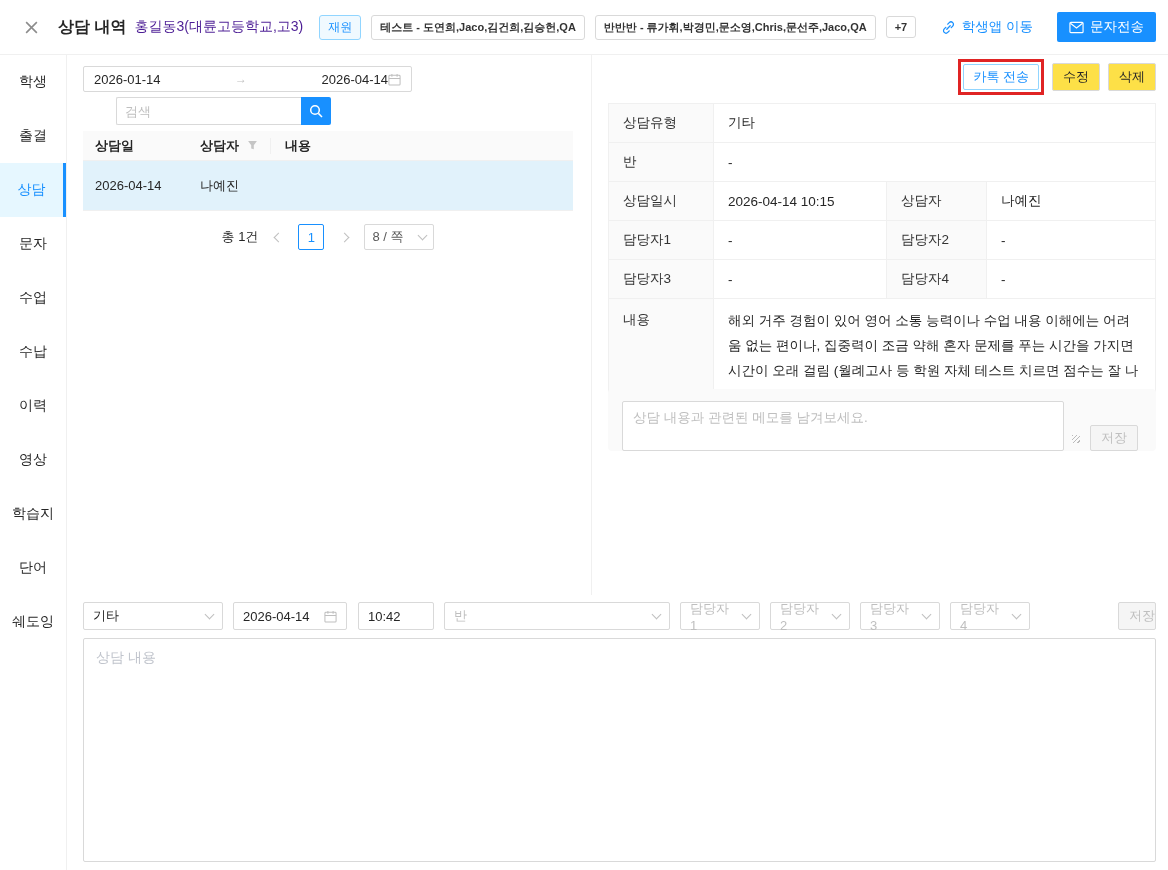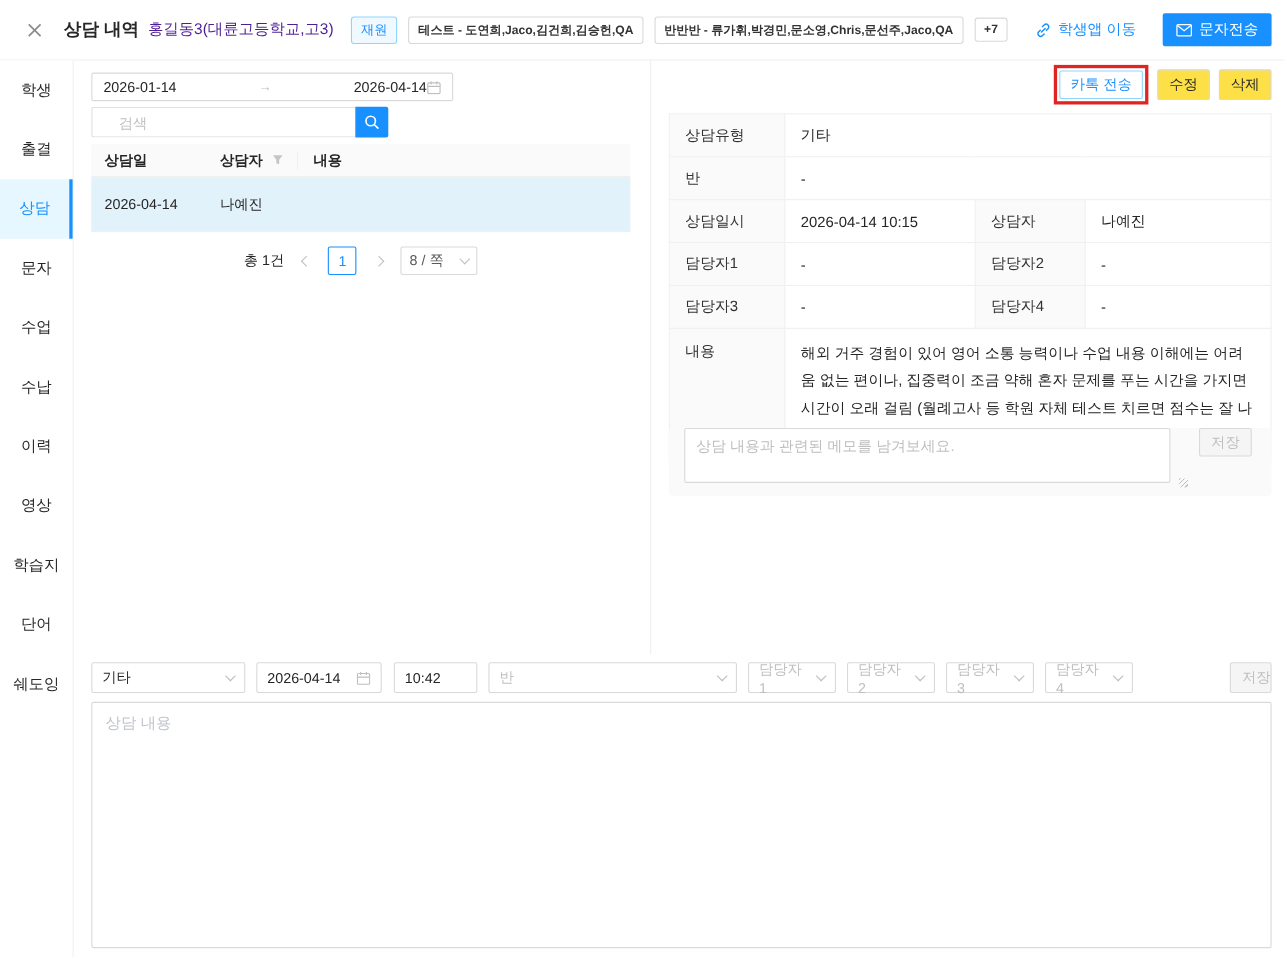--- a/index.html
+++ b/index.html
@@ -31,22 +31,22 @@
                font-size:14px; color:#262626; cursor:pointer; }
   .side-item.active { background:#e6f7ff; color:#1890ff; border-right:3px solid #1890ff; }
 
   
   .daterange { position:absolute; left:83px; top:66px; width:329px; height:26px;
                border:1px solid #d9d9d9; border-radius:2px; display:flex; align-items:center;
                padding:0 10px; font-size:13px; cursor:pointer; background:#fff; }
   .daterange .dt { color:#262626; }
   .daterange .arrow { color:#bfbfbf; flex:1; text-align:center; font-size:12px; }
   .search-row { position:absolute; left:83px; top:97px; display:flex; }
-  .search-input { width:240px; height:28px; border:1px solid #d9d9d9; border-right:none;
-                  border-radius:2px 0 0 2px; padding:0 24px; font-size:13px; font-family:inherit; color:#262626; outline:none; }
+  .search-input { width:185px; height:28px; border:1px solid #d9d9d9; border-right:none;
+                  border-radius:2px 0 0 2px; padding:0 8px; font-size:13px; font-family:inherit; color:#262626; outline:none;margin-left:33px; }
   .search-input::placeholder { color:#bfbfbf; }
   .search-btn { width:30px; height:28px; background:#1890ff; border:none; border-radius:0 2px 2px 0;
                 display:flex; align-items:center; justify-content:center; cursor:pointer; }
 
   .list-table { position:absolute; left:83px; top:131px; width:490px; font-size:13px; }
   .lt-head { display:flex; height:30px; background:#fafafa; align-items:center; font-weight:bold; color:#262626;
              border-bottom:1px solid #f0f0f0; }
   .lt-row { display:flex; height:50px; align-items:center; background:#e1f2fb; cursor:pointer;
             border-bottom:1px solid #f0f0f0; font-size:13px; }
   .c1 { width:105px; padding-left:12px; }
@@ -76,21 +76,21 @@
   table.detail { position:absolute; left:608px; top:103px; width:548px; border-collapse:collapse; font-size:13.5px; }
   table.detail th, table.detail td { border:1px solid #f0f0f0; padding:9px 14px; text-align:left; font-weight:normal; }
   table.detail th { background:#fafafa; color:#333; width:105px; }
   table.detail th.lbl2 { width:100px; }
   table.detail td.v1 { width:173px; }
   table.detail tr { height:39px; }
   table.detail tr.content-row th { vertical-align:top; padding-top:12px; }
   table.detail tr.content-row td { line-height:25px; padding-top:9px; padding-bottom:11px; }
 
   .memo-wrap { position:absolute; left:608px; top:389px; width:548px; height:62px; background:#fafafa;
-               border-radius:4px; display:flex; align-items:flex-start; padding:0 18px 0 14px; gap:26px; }
+               border-radius:4px; display:flex; align-items:flex-end; padding:0 18px 0 14px; gap:26px; }
   .memo-ta { flex:1; height:50px; border:1px solid #d9d9d9; border-radius:2px; resize:none;
              font-family:inherit; font-size:13.5px; padding:7px 10px; color:#262626; outline:none; background:#fff; }
   .memo-ta::placeholder { color:#bfbfbf; }
   .btn-disabled { height:26px; padding:0 10px; background:#f5f5f5; border:1px solid #d9d9d9; color:#bfbfbf;
                   border-radius:2px; font-size:13px; font-family:inherit; cursor:not-allowed; white-space:nowrap; }
   .memo-handle { position:absolute; right:76px; bottom:8px; width:8px; height:8px;
                  background:linear-gradient(135deg, transparent 50%, transparent 50%),
                             repeating-linear-gradient(135deg,#bbb 0,#bbb 1px,transparent 1px,transparent 3px); }
 
   

